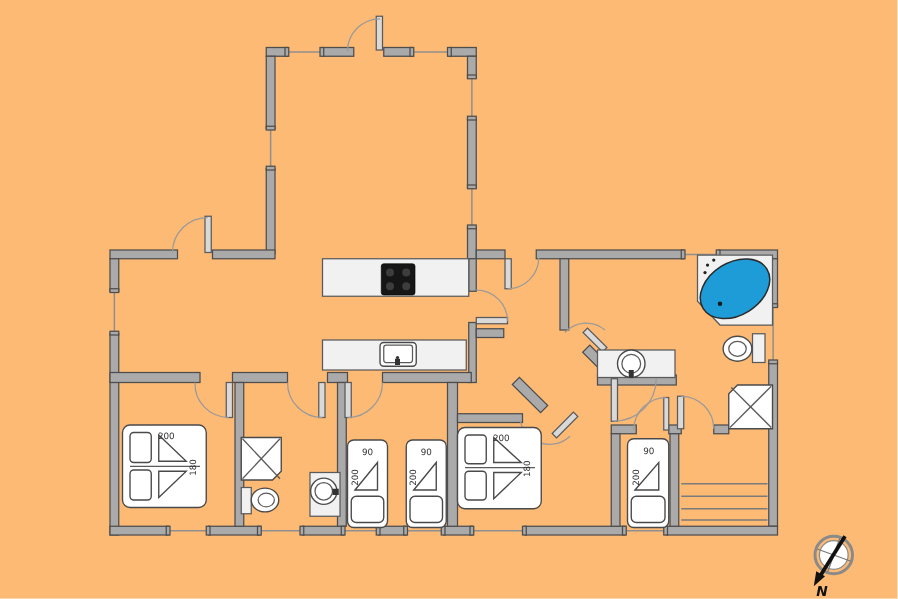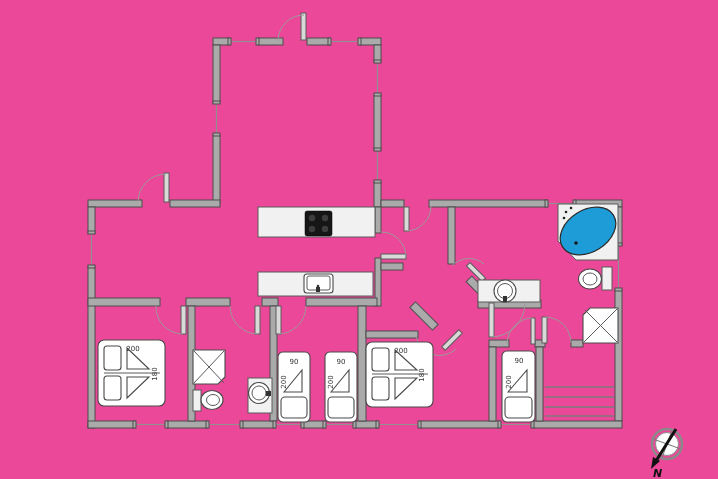--- a/index.html
+++ b/index.html
@@ -1,16 +1,16 @@
 <!DOCTYPE html>
 <html><head>
 <meta charset="utf-8">
 <style>
   html,body{margin:0;padding:0;background:#fff;}
-  #stage{position:relative;width:718px;height:479px;background:#ec4899;overflow:hidden;
+  #stage{position:relative;width:718px;height:479px;background:#fdba74;overflow:hidden;
          font-family:"DejaVu Sans",sans-serif;}
   .wall{fill:#aaaaaa;stroke:#4d4d4d;stroke-width:1;}
   .leaf{fill:#d9d9d9;stroke:#5a5a5a;stroke-width:1;}
   .arc{fill:none;stroke:#9a9a9a;stroke-width:1;}
   .win{stroke:#8f8f8f;stroke-width:1.2;}
   .fx{fill:#f1f1f1;stroke:#5a5a5a;stroke-width:1;}
   .fw{fill:#ffffff;stroke:#4a4a4a;stroke-width:1.1;}
   .thin{fill:none;stroke:#5a5a5a;stroke-width:1;}
   .stair{stroke:#7a7a7a;stroke-width:1.3;}
   .lbl{font-size:7px;fill:#333;}

